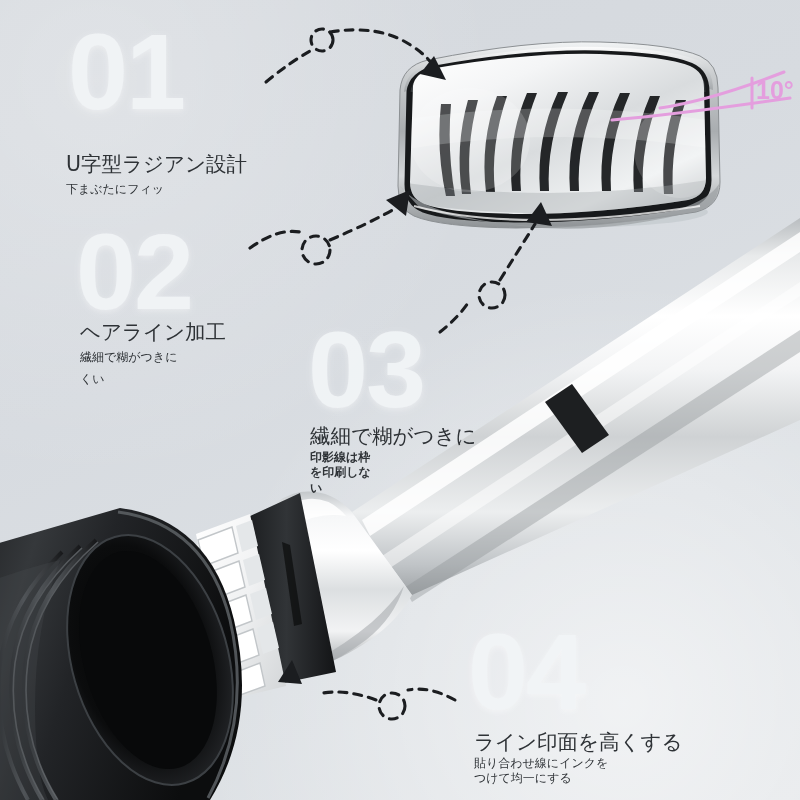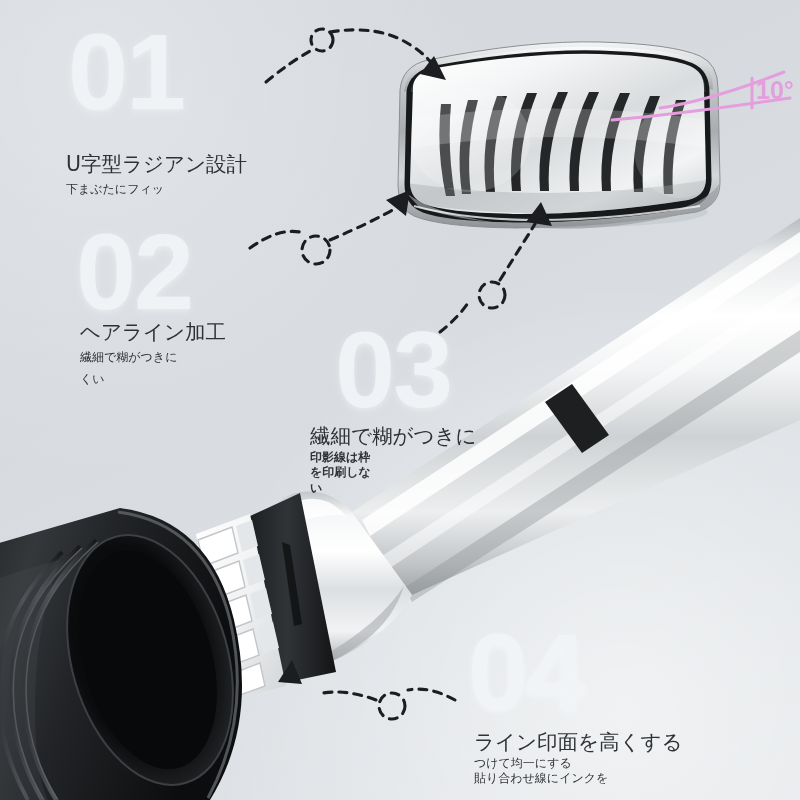--- a/index.html
+++ b/index.html
@@ -24,21 +24,21 @@
     font-weight:700;
     color:#f2f5f7;
     letter-spacing:-2px;
     line-height:1;
     user-select:none;
     text-shadow:0 2px 6px rgba(255,255,255,.45);
     opacity:.92;
   }
   #num01{left:68px;  top:18px;  font-size:108px;text-align:right;}
   #num02{left:76px;  top:218px; font-size:108px;}
-  #num03{left:308px; top:316px; font-size:108px;margin-left:27px;}
+  #num03{left:308px; top:316px; font-size:108px;}
   #num04{left:468px; top:618px; font-size:108px;}
 
   
   .blk{position:absolute;}
   .blk .hd{
     font-size:20.5px;
     color:#2e3236;
     white-space:nowrap;
     line-height:1.25;
     font-weight:400;
@@ -330,17 +330,17 @@
 
   <div class="blk" id="blk03">
     <div class="hd">繊細で糊がつきに</div>
     <div class="sb">印影線は枠</div>
     <div class="sb">を印刷しな</div>
     <div class="sb">い</div>
   </div>
 
   <div class="blk" id="blk04">
     <div class="hd">ライン印面を高くする</div>
+    <div class="sb">貼り合わせ線にインクを</div>
     <div class="sb">つけて均一にする</div>
-    <div class="sb">貼り合わせ線にインクを</div>
   </div>
 
 </div>
 
 </body></html>

